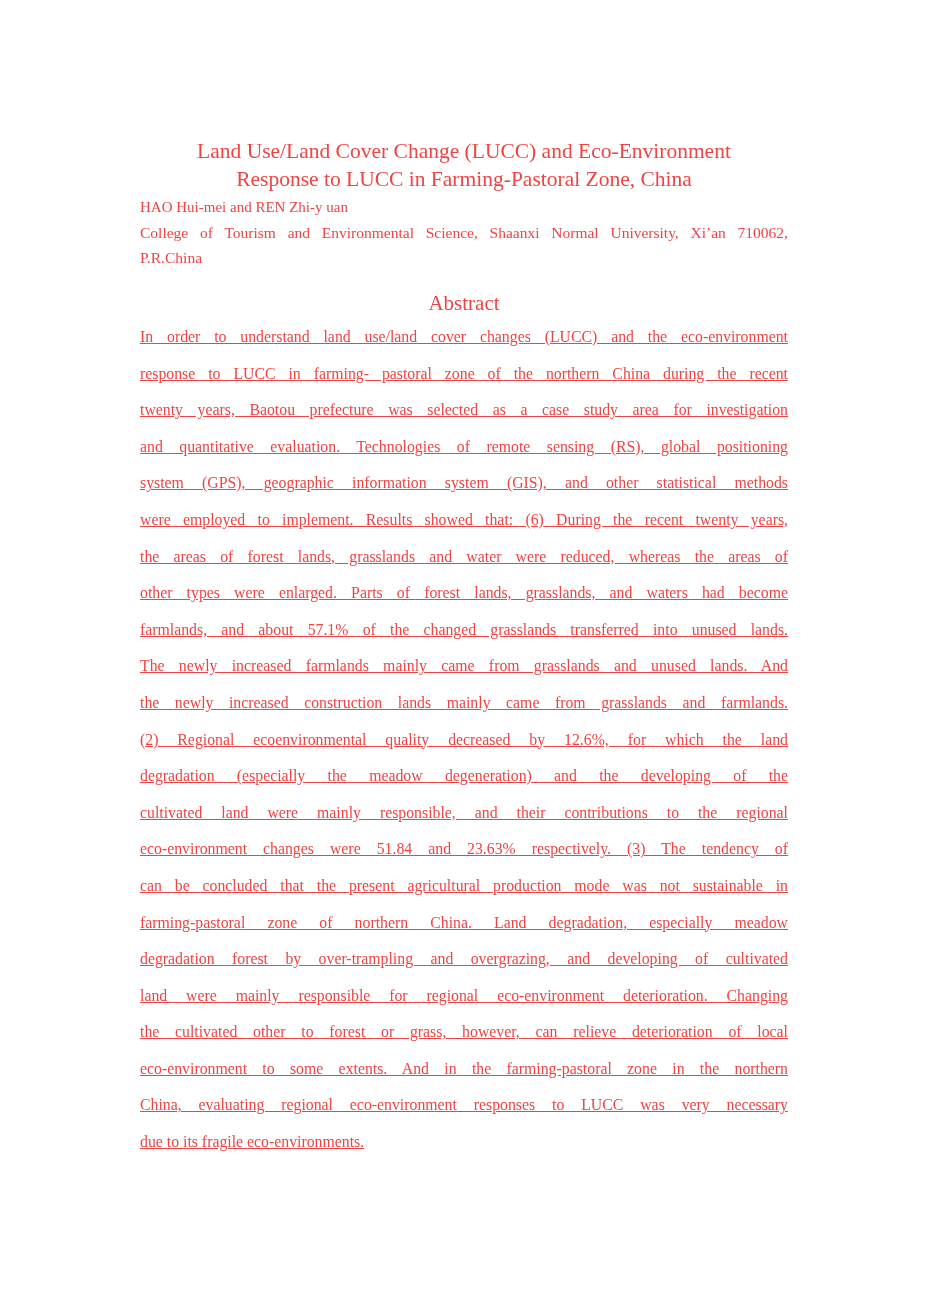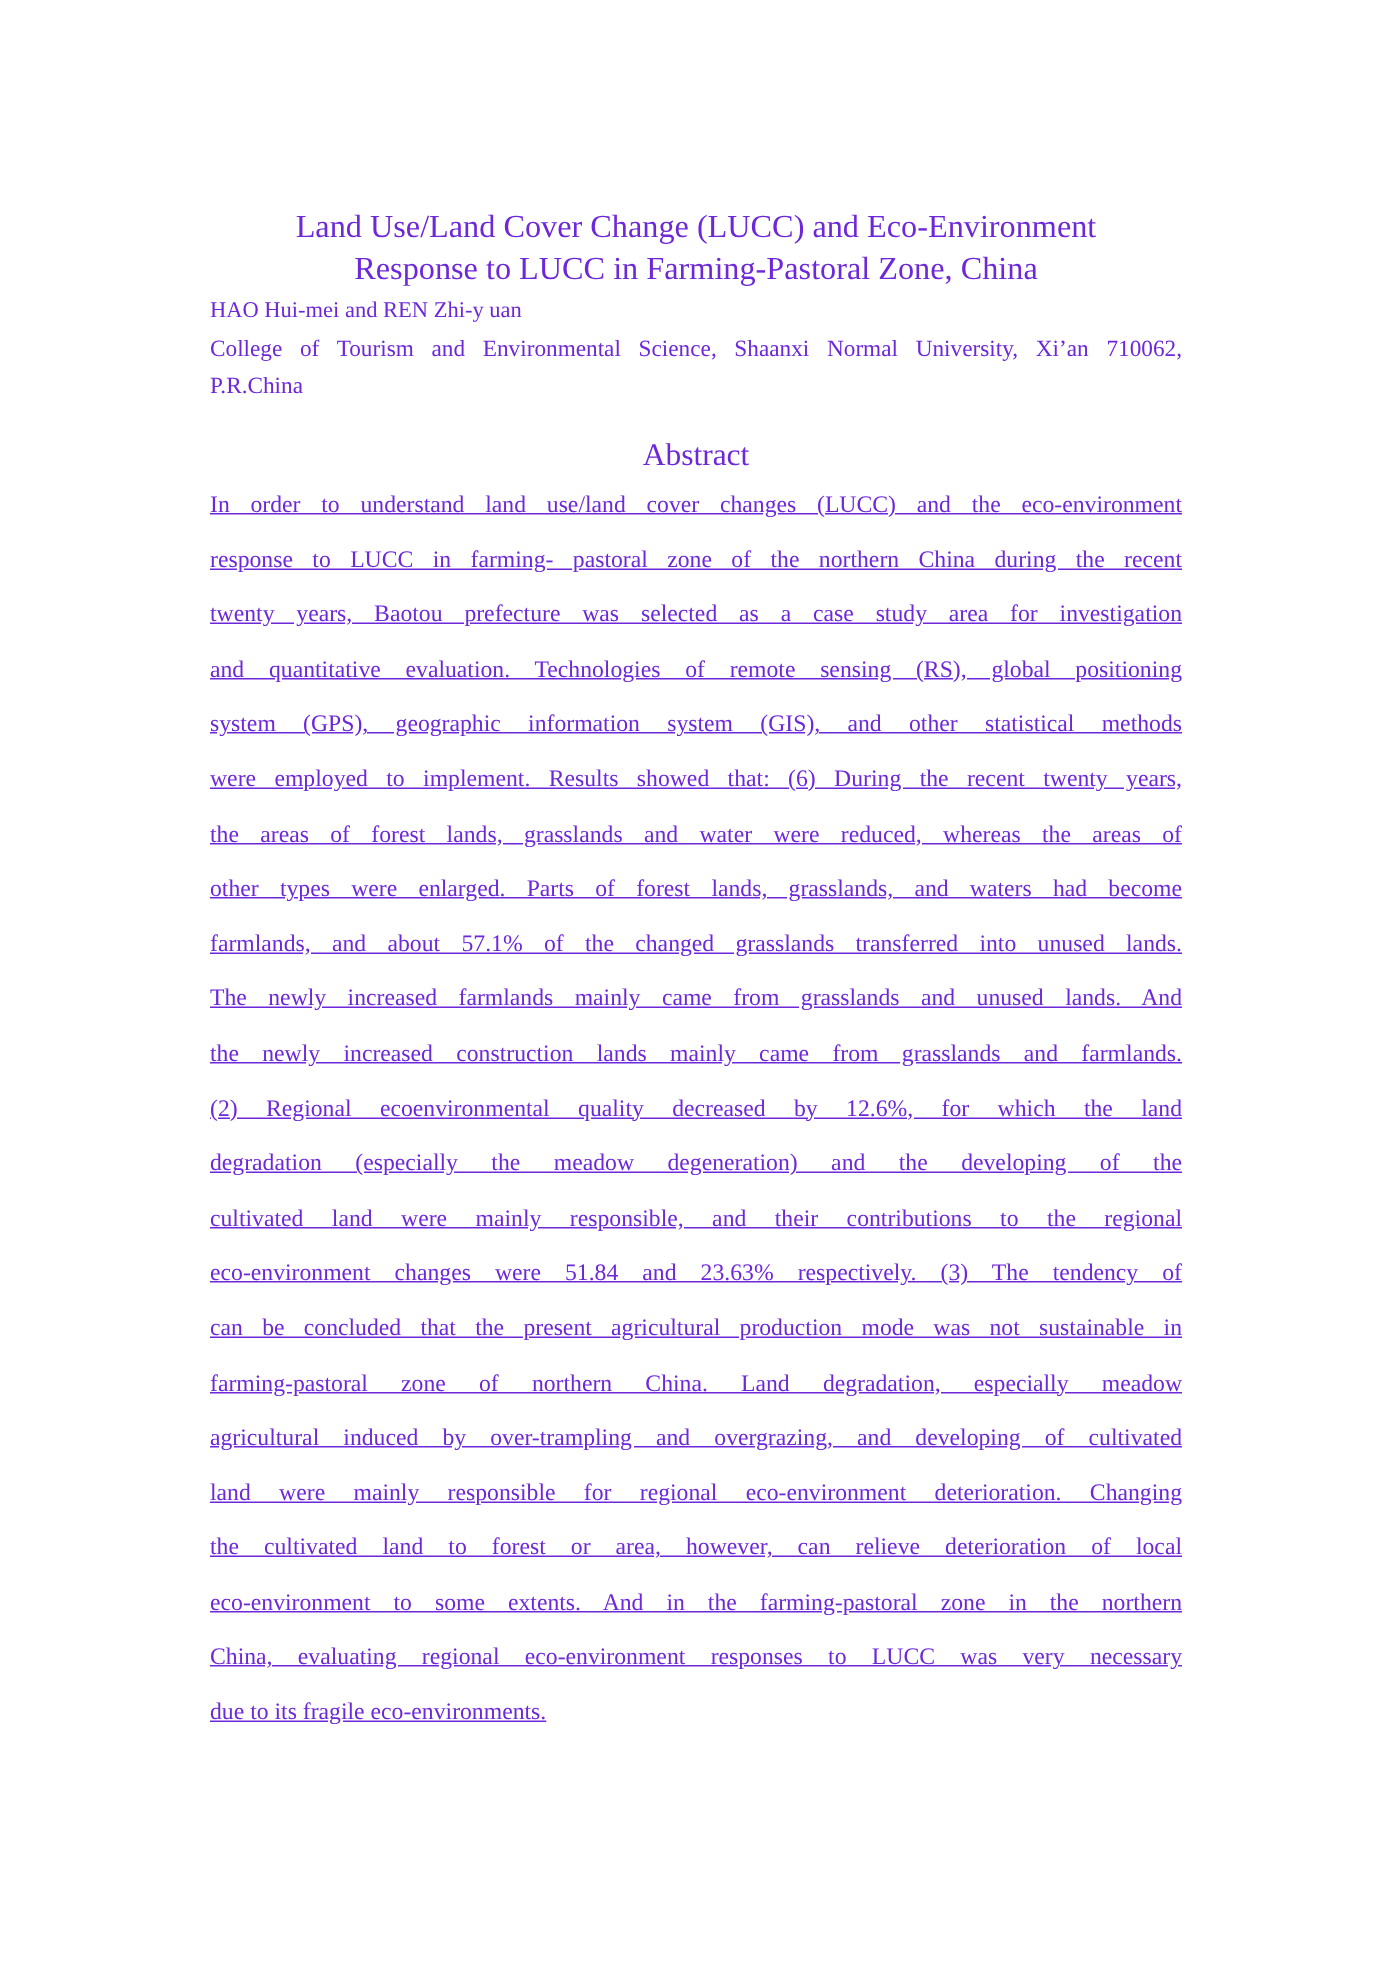--- a/index.html
+++ b/index.html
@@ -5,21 +5,21 @@
   html, body {
     margin: 0;
     padding: 0;
     background: #ffffff;
   }
   .page {
     position: relative;
     width: 926px;
     height: 1309px;
     background: #ffffff;
-    color: #6d28d9;
+    color: #ef4444;
     font-family: "Liberation Serif", serif;
     overflow: hidden;
   }
   .doc {
     position: absolute;
     left: 140px;
     top: 0;
     width: 648px;
   }
   .title {
@@ -98,22 +98,22 @@
       <div class="line">other types were enlarged. Parts of forest lands, grasslands, and waters had become</div>
       <div class="line">farmlands, and about 57.1% of the changed grasslands transferred into unused lands.</div>
       <div class="line">The newly increased farmlands mainly came from grasslands and unused lands. And</div>
       <div class="line">the newly increased construction lands mainly came from grasslands and farmlands.</div>
       <div class="line">(2) Regional ecoenvironmental quality decreased by 12.6%, for which the land</div>
       <div class="line">degradation (especially the meadow degeneration) and the developing of the</div>
       <div class="line">cultivated land were mainly responsible, and their contributions to the regional</div>
       <div class="line">eco-environment changes were 51.84 and 23.63% respectively. (3) The tendency of</div>
       <div class="line">can be concluded that the present agricultural production mode was not sustainable in</div>
       <div class="line">farming-pastoral zone of northern China. Land degradation, especially meadow</div>
-      <div class="line">agricultural induced by over-trampling and overgrazing, and developing of cultivated</div>
+      <div class="line">degradation forest by over-trampling and overgrazing, and developing of cultivated</div>
       <div class="line">land were mainly responsible for regional eco-environment deterioration. Changing</div>
-      <div class="line">the cultivated land to forest or area, however, can relieve deterioration of local</div>
+      <div class="line">the cultivated other to forest or grass, however, can relieve deterioration of local</div>
       <div class="line">eco-environment to some extents. And in the farming-pastoral zone in the northern</div>
       <div class="line">China, evaluating regional eco-environment responses to LUCC was very necessary</div>
       <div class="line align-left">due to its fragile eco-environments.</div>
     </div>
 
   </div>
 </div>
 
 </body></html>

